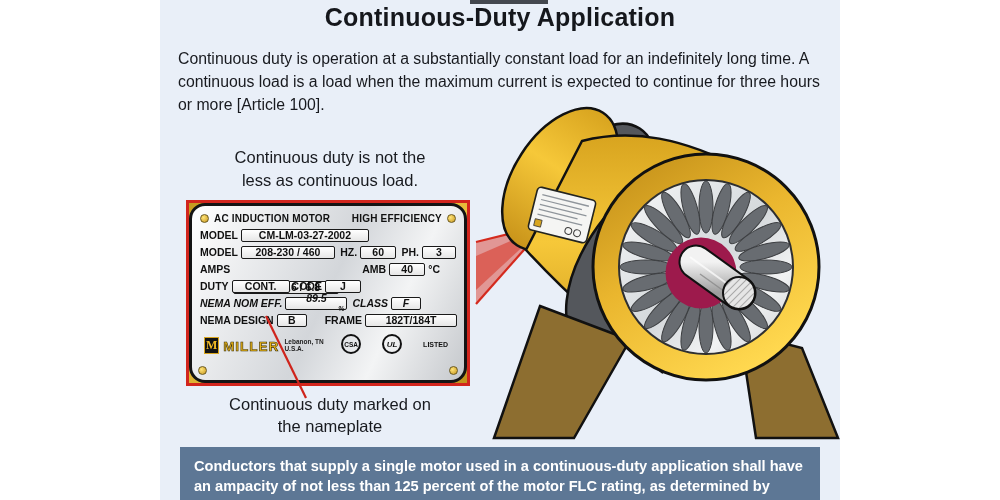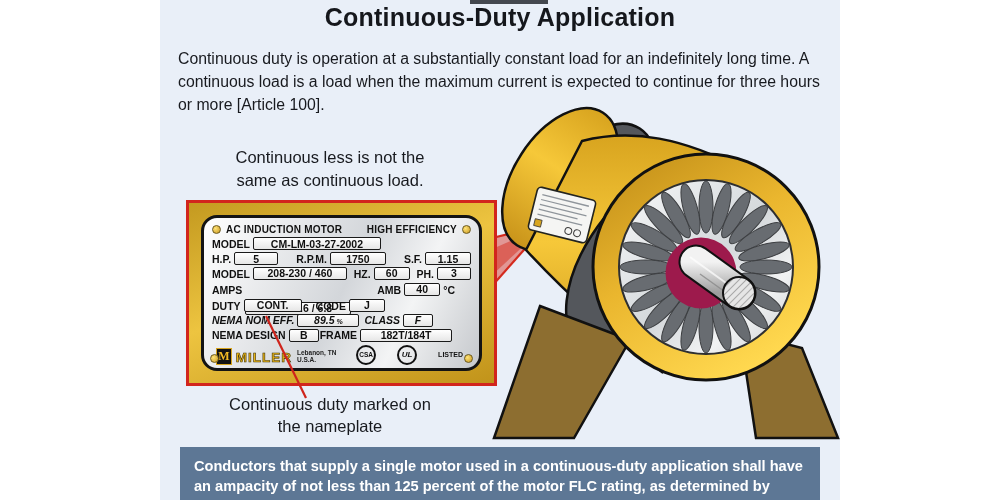--- a/index.html
+++ b/index.html
@@ -12,40 +12,40 @@
   .page-title{position:absolute;left:160px;top:3px;width:680px;margin:0;text-align:center;
               font-size:25px;font-weight:800;color:#15171c;letter-spacing:.2px;z-index:2;}
   .intro{position:absolute;left:178px;top:48px;width:652px;margin:0;font-size:15.8px;
          line-height:1.45;color:#181a1f;z-index:2;}
   .callout-top{position:absolute;left:226px;top:146px;width:208px;text-align:center;
                font-size:16.5px;line-height:1.38;color:#181a1f;z-index:2;}
   .caption-bottom{position:absolute;left:216px;top:393px;width:228px;text-align:center;
                   font-size:16.5px;line-height:1.35;color:#181a1f;z-index:2;}
 
   
-  .nameplate{position:absolute;left:186px;top:200px;width:311px;height:186px;box-sizing:border-box;
+  .nameplate{position:absolute;left:186px;top:200px;width:284px;height:186px;box-sizing:border-box;
              border:3px solid #d2251d;background:linear-gradient(160deg,#c49a20,#edc440 45%,#c1931a);
-             padding:12px;z-index:2;}
+             padding:0;z-index:2;}
   .plate{position:relative;width:100%;height:100%;box-sizing:border-box;border:3px solid #141414;
          border-radius:16px;background:linear-gradient(115deg,#ffffff,#d3d6da 50%,#f3f4f5 72%,#c5c8cc);
          padding:5px 8px 3px;display:flex;flex-direction:column;gap:1px;}
   .np-row{display:flex;align-items:center;gap:5px;height:16px;
           font-size:10.5px;font-weight:700;color:#101010;white-space:nowrap;}
   .np-header{justify-content:space-between;font-size:10px;height:15px;letter-spacing:.2px;}
   .hdr-side{display:flex;align-items:center;gap:5px;}
   .grp{display:flex;align-items:center;gap:3px;}
   .spread{justify-content:space-between;}
   .vbox{box-sizing:border-box;border:1.6px solid #1a1a1a;border-radius:2px;height:13px;line-height:10.5px;
         background:linear-gradient(#ffffff,#e6e6e6);text-align:center;font-size:10.5px;font-weight:700;
         padding:0 2px;display:flex;align-items:center;justify-content:center;}
   .w-model{width:128px;} .w-hp{width:44px;} .w-rpm{width:56px;} .w-sf{width:46px;}
   .w-volts{width:94px;} .w-hz{width:36px;} .w-ph{width:34px;}
   .w-amps{width:106px;margin-top:37px;} .w-amb{width:36px;}
   .w-duty{width:58px;} .w-code{width:36px;}
-  .w-eff{width:62px;} .w-class{width:30px;}
+  .w-eff{width:62px;flex-direction:column;} .w-class{width:30px;}
   .w-design{width:30px;} .w-frame{width:92px;}
   .unit-sm{font-size:7px;margin-left:2px;align-self:flex-end;line-height:9px;}
   .screw{width:7px;height:7px;border-radius:50%;border:1px solid #6b5a20;
          background:radial-gradient(circle at 35% 35%,#ffe478,#c8961e);}
   .screw.bl{position:absolute;left:6px;bottom:5px;} .screw.br{position:absolute;right:6px;bottom:5px;}
   .brand-row{display:flex;align-items:flex-end;gap:4px;height:24px;margin-top:1px;padding:0 8px 0 4px;}
   .m-logo{width:17px;height:17px;box-sizing:border-box;background:#131313;border:1.6px solid #d8a51e;
           color:#f3bb24;font-family:"Liberation Serif",serif;font-weight:700;font-size:12px;
           display:flex;align-items:center;justify-content:center;}
   .brand-name{color:#ecb616;font-weight:800;font-size:13.5px;letter-spacing:1px;
@@ -70,21 +70,21 @@
 
 <div class="canvas">
   <div class="panel"></div>
 
   <div class="top-remnant"></div>
 
   <h1 class="page-title">Continuous-Duty Application</h1>
 
   <p class="intro">Continuous duty is operation at a substantially constant load for an indefinitely long time. A continuous load is a load when the maximum current is expected to continue for three hours or more [Article 100].</p>
 
-  <div class="callout-top">Continuous less is not the same as continuous load.</div>
+  <div class="callout-top">Continuous duty is not the less as continuous load.</div>
 
   <svg class="motor-svg" width="1000" height="500" viewBox="0 0 1000 500">
     <defs>
       <linearGradient id="goldBody" x1="0" y1="0" x2="0" y2="1">
         <stop offset="0" stop-color="#d8a41f"></stop>
           <stop offset="0.45" stop-color="#f6c839"></stop>
           <stop offset="1" stop-color="#c9941a"></stop>
       </linearGradient>
       <linearGradient id="goldRing" x1="0" y1="0" x2="0.6" y2="1">
         <stop offset="0" stop-color="#bd8a16"></stop>
@@ -197,34 +197,20 @@
         </span>
       </div>
 
       <div class="np-row">
         <span class="grp">
             <span>MODEL</span>
           <span class="vbox w-model">CM-LM-03-27-2002</span>
           </span>
       </div>
 
-      <div class="np-row spread">
-        <span class="grp">
-            <span>H.P.</span>
-          <span class="vbox w-hp">5</span>
-          </span>
-        <span class="grp">
-            <span>R.P.M.</span>
-          <span class="vbox w-rpm">1750</span>
-          </span>
-        <span class="grp">
-            <span>S.F.</span>
-          <span class="vbox w-sf">1.15</span>
-          </span>
-      </div>
 
       <div class="np-row spread">
         <span class="grp">
             <span>MODEL</span>
           <span class="vbox w-volts">208-230 / 460</span>
           </span>
         <span class="grp">
             <span>HZ.</span>
           <span class="vbox w-hz">60</span>
           </span>
@@ -239,21 +225,21 @@
             <span>AMPS</span>
           <span class="vbox w-amps">15.0-13.6 / 6.8</span>
           </span>
         <span class="grp">
             <span>AMB</span>
           <span class="vbox w-amb">40</span>
           <span>°C</span>
           </span>
       </div>
 
-      <div class="np-row" style="gap:14px;">
+      <div class="np-row" style="gap:2px;">
         <span class="grp">
             <span>DUTY</span>
           <span class="vbox w-duty">CONT.</span>
           </span>
         <span class="grp">
             <span>CODE</span>
           <span class="vbox w-code">J</span>
           </span>
       </div>
 
@@ -264,21 +250,21 @@
               <span>89.5</span>
               <span class="unit-sm">%</span>
             </span>
           </span>
         <span class="grp">
             <span>CLASS</span>
           <span class="vbox w-class">F</span>
           </span>
       </div>
 
-      <div class="np-row" style="gap:1px;">
+      <div class="np-row" style="gap:18px;">
         <span class="grp">
             <span>NEMA DESIGN</span>
           <span class="vbox w-design">B</span>
           </span>
         <span class="grp">
             <span>FRAME</span>
           <span class="vbox w-frame">182T/184T</span>
           </span>
       </div>
 

